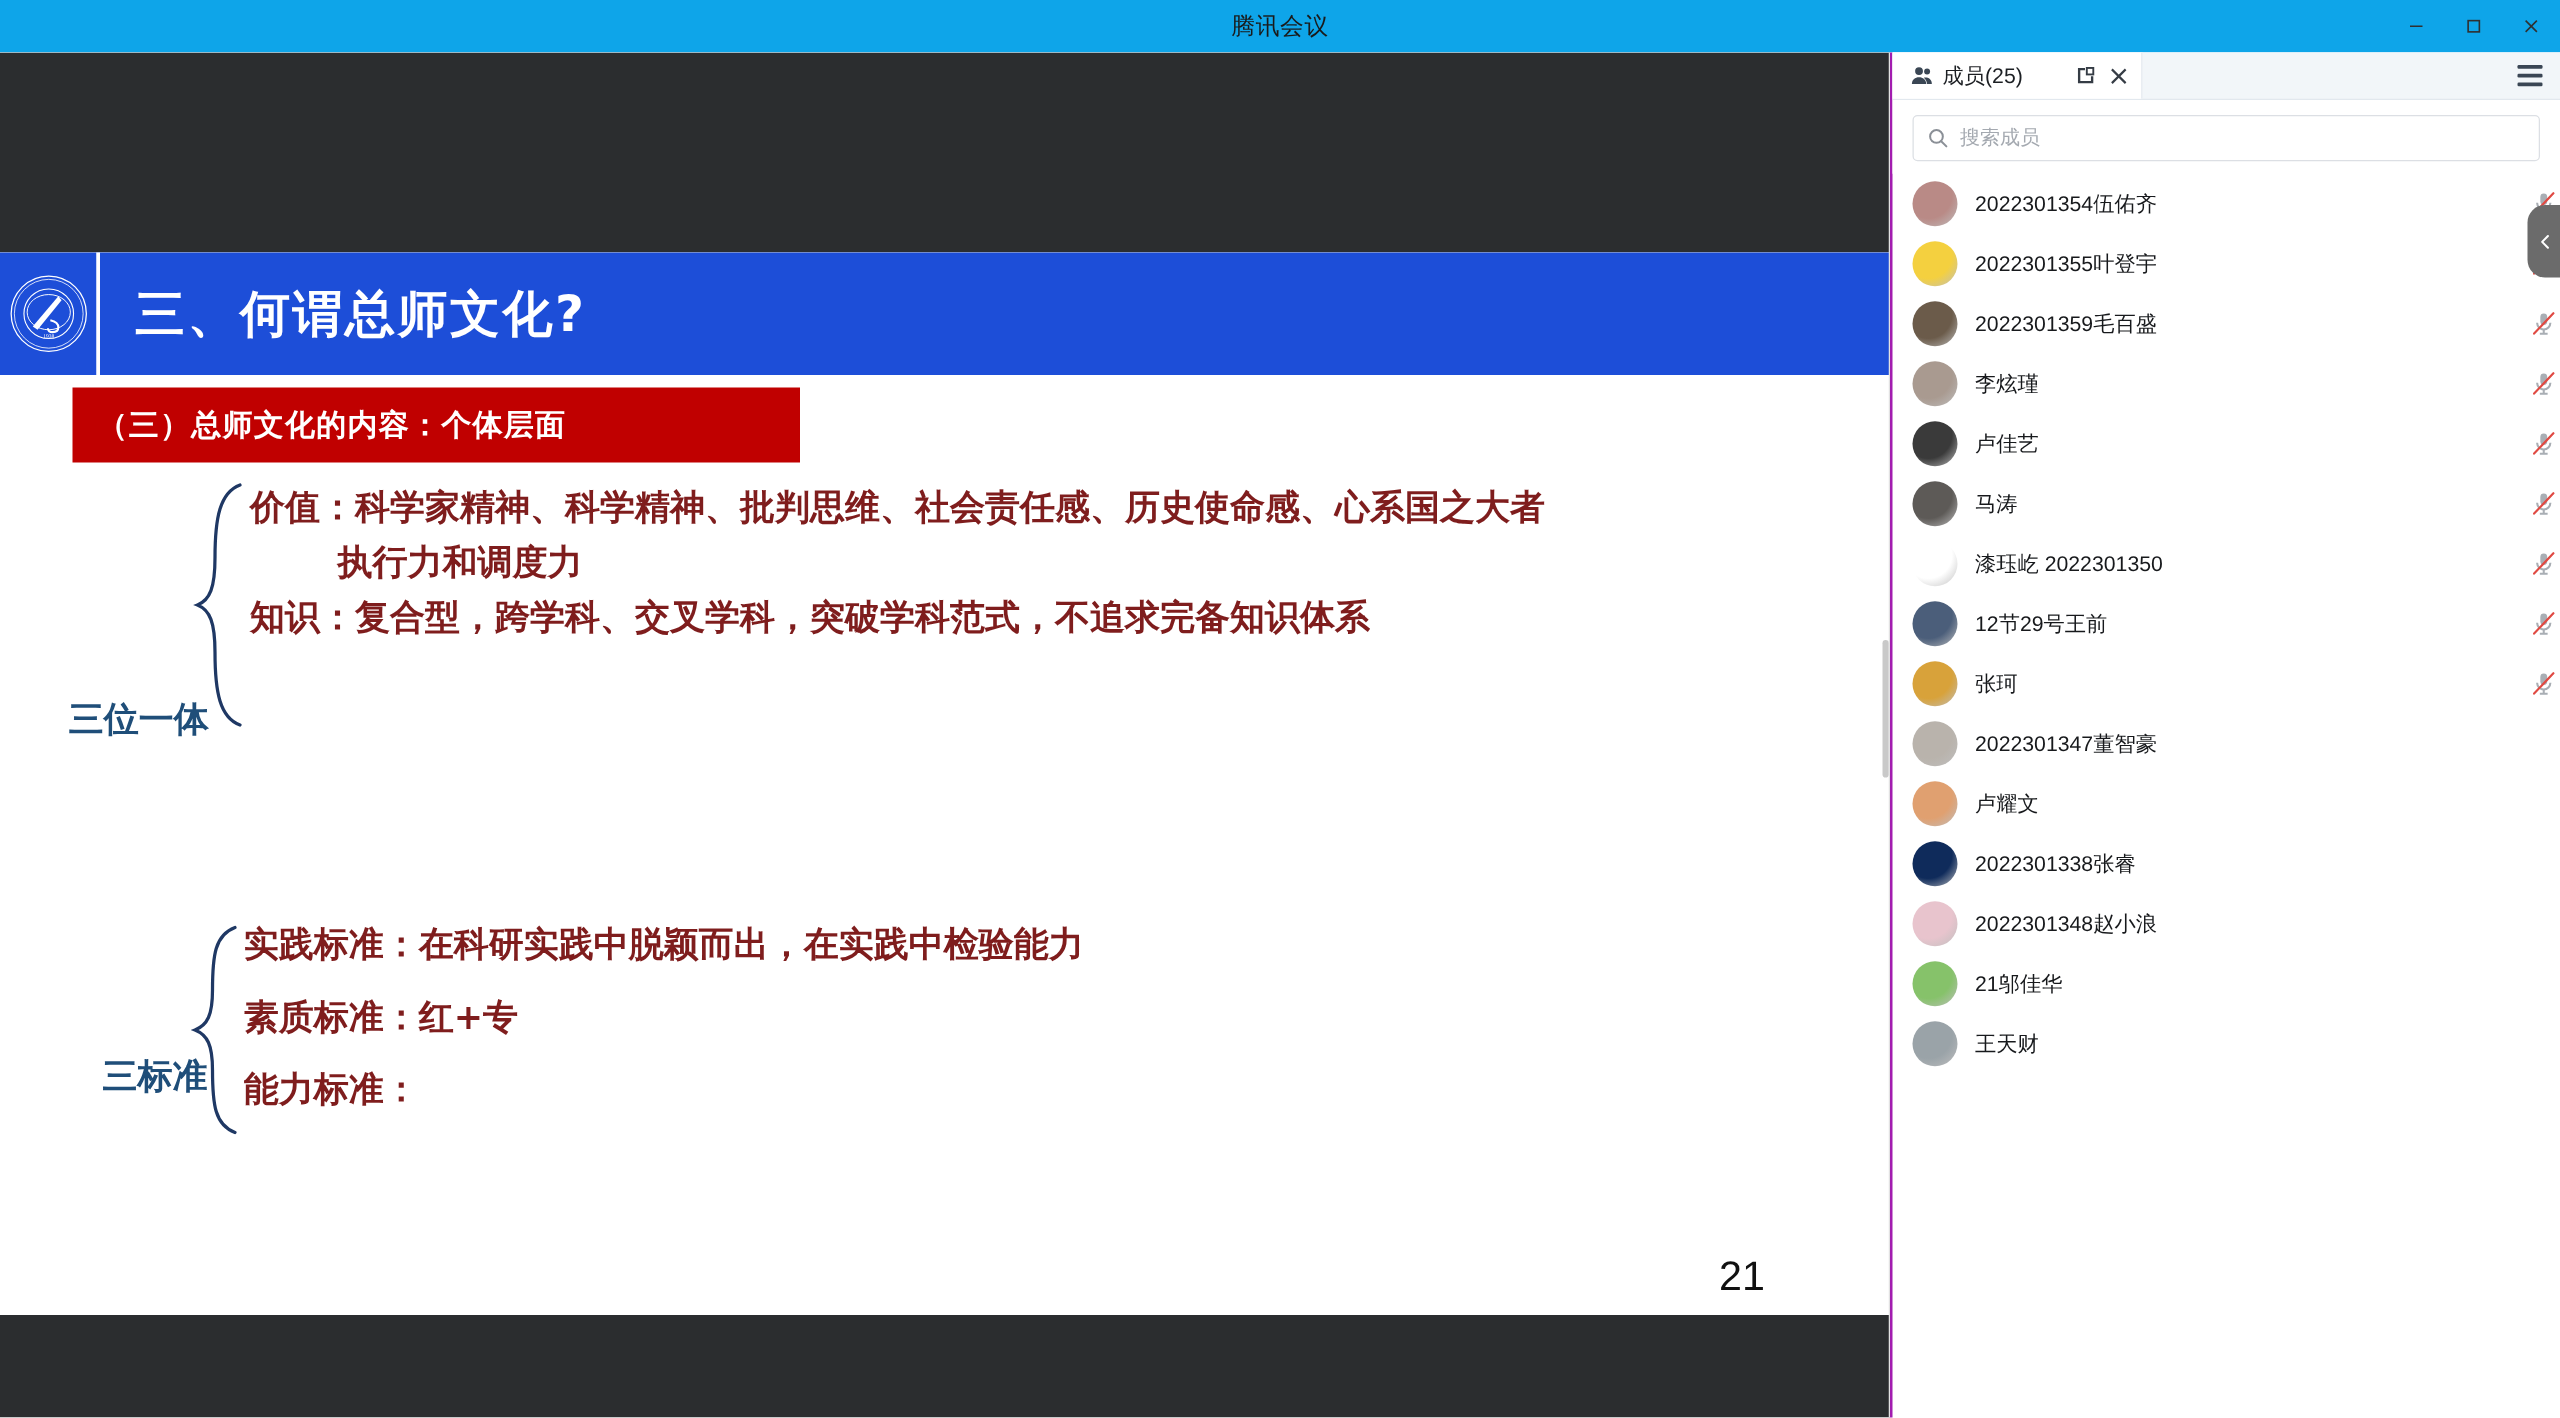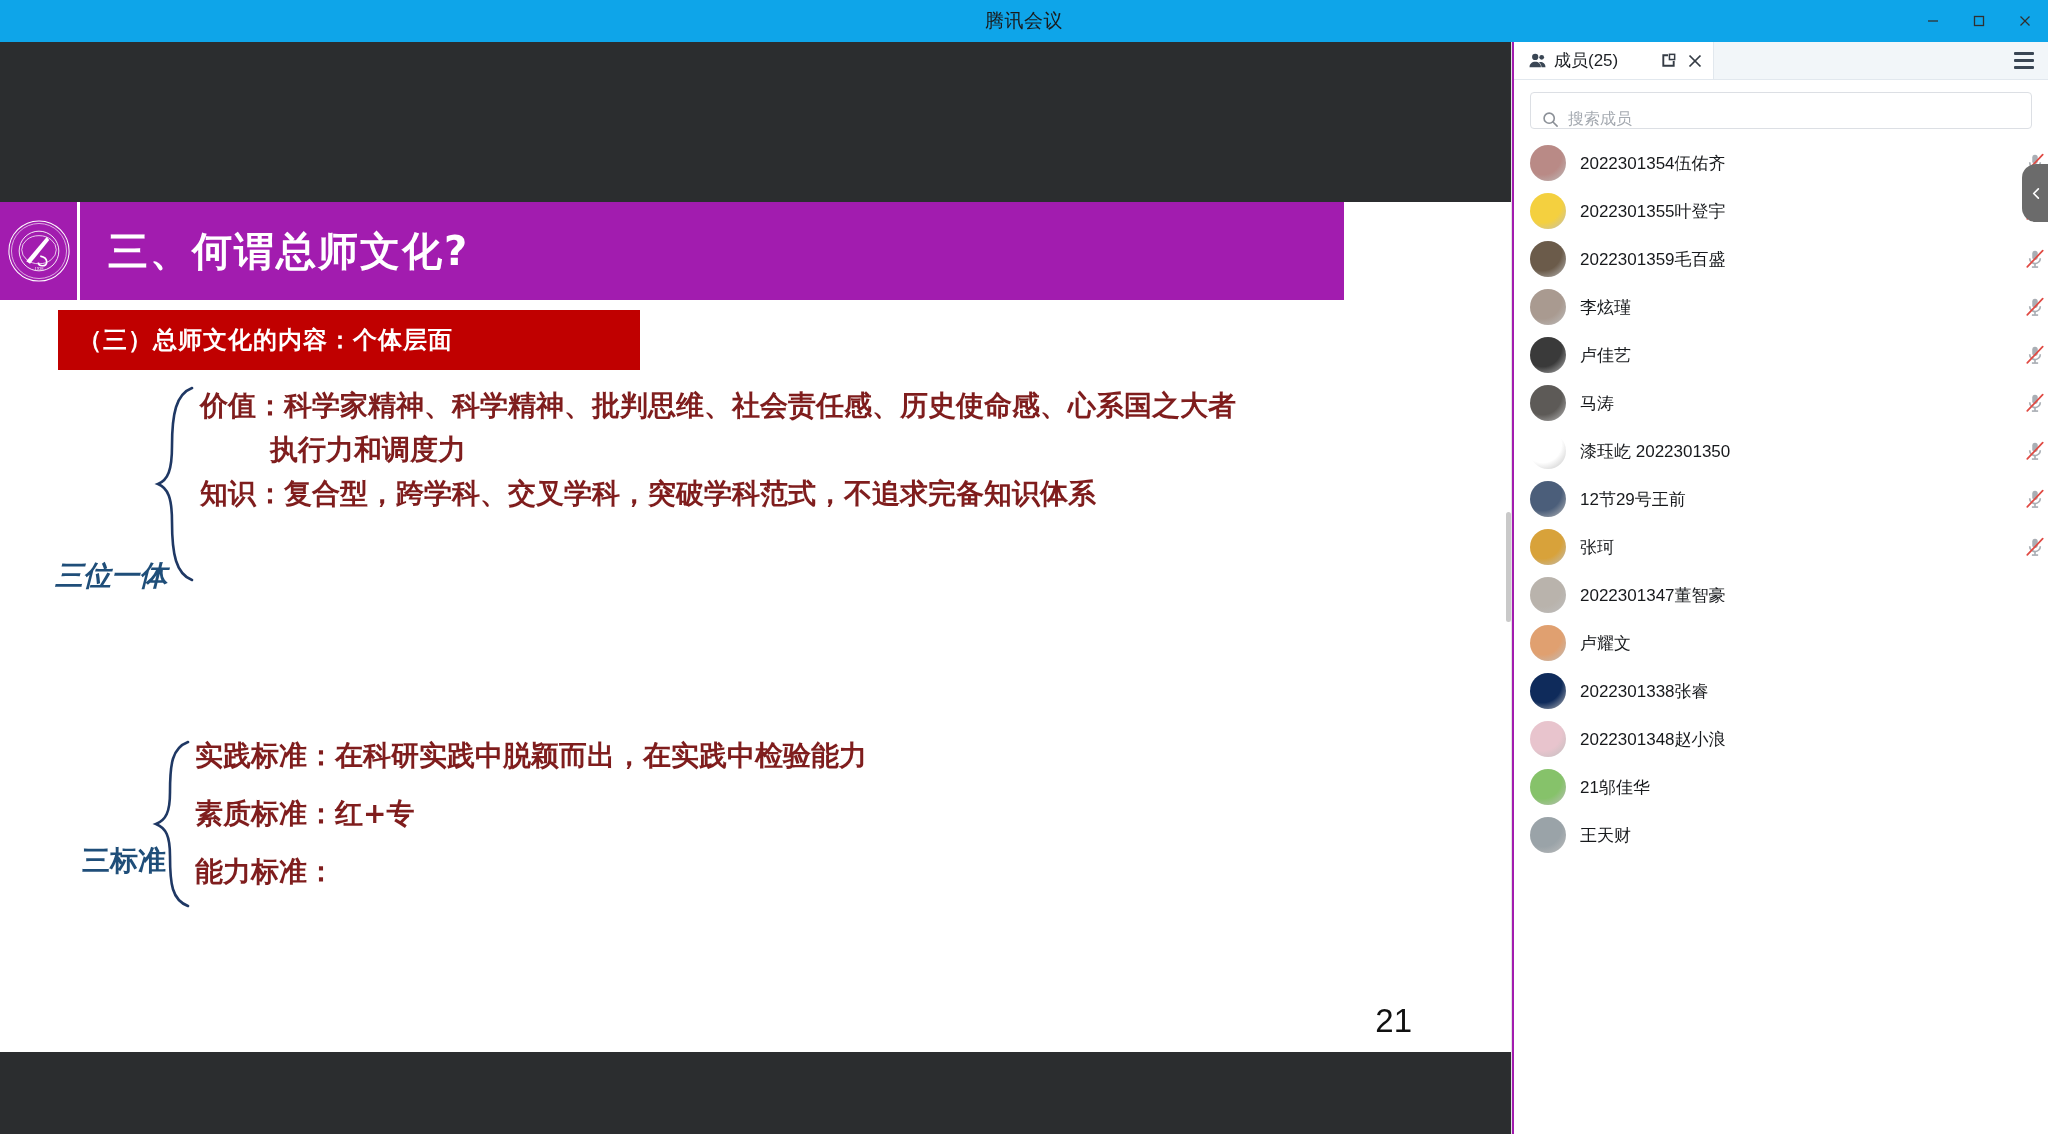--- a/index.html
+++ b/index.html
@@ -46,22 +46,22 @@
     background: #2b2d2f;
   }
   .slide {
     position: absolute; left: 0; top: 160px;
     width: 1512px; height: 850px;
     background: #ffffff;
   }
 
   
   .slide-header {
-    position: absolute; left: 0; top: 0; width: 1344px; height: 98px;
-    background: #a21caf;
+    position: absolute; left: 0; top: 0; width: 1512px; height: 98px;
+    background: #1d4ed8;
     display: flex; align-items: center;
   }
   .logo-cell {
     width: 80px; height: 98px;
     display: flex; align-items: center; justify-content: center;
     border-right: 3px solid #ffffff;
     flex: 0 0 80px;
   }
   .logo-seal { display:block; }
   .slide-header h1 {
@@ -95,21 +95,21 @@
     font-family: "DejaVu Sans", "Liberation Sans", sans-serif;
   }
   .lines { position: absolute; }
   .lines .ln {
     font-size: 28px; font-weight: 700; color: #7f1d1d;
     white-space: nowrap; line-height: 1;
     font-family: "DejaVu Sans", "Liberation Sans", sans-serif;
   }
 
   #grp1 { left: 0; top: 190px; width: 1512px; height: 330px; }
-  #grp1 .grp-label { left: 55px; top: 165px; font-style: italic; }
+  #grp1 .grp-label { left: 55px; top: 165px; }
   #grp1 .lines { left: 200px; top: 0px; }
   #grp1 .lines .ln { margin-bottom: 16px; }
 
   #grp2 { left: 0; top: 540px; width: 1512px; height: 280px; }
   #grp2 .grp-label { left: 82px; top: 100px; }
   #grp2 .lines { left: 195px; top: 0px; }
   #grp2 .lines .ln { margin-bottom: 30px; }
 
   .pagenum {
     position: absolute; right: 100px; top: 800px;
@@ -156,21 +156,21 @@
   .people-icon { color:#3a4654; display:flex; }
   .tab-actions { margin-left: auto; display: flex; align-items: center; gap: 10px; }
   .tab-actions .ticon { color:#353c45; display:flex; cursor:pointer; }
   .tab-rest { flex: 1; display: flex; align-items: center; justify-content: flex-end; padding-right: 14px; }
   .hamburger { display: flex; flex-direction: column; gap: 4px; }
   .hamburger i { display: block; width: 20px; height: 3px; background: #3a4654; border-radius: 1px; }
 
   .search-wrap { padding: 12px 16px 10px 16px; background:#fff; }
   .search-box {
     height: 37px; border: 1px solid #dcdfe4; border-radius: 4px;
-    display: flex; align-items: flex-end; gap: 9px; padding: 0 11px;
+    display: flex; align-items: center; gap: 9px; padding: 0 11px;
     background: #fff;
   }
   .search-box svg { flex: 0 0 auto; color: #8b9097; }
   .search-box input {
     border: none; outline: none; flex: 1;
     font-size: 16px; color: #333; background: transparent;
     font-family: "Liberation Sans", sans-serif;
   }
   .search-box input::placeholder { color: #a4a9b0; }
 

